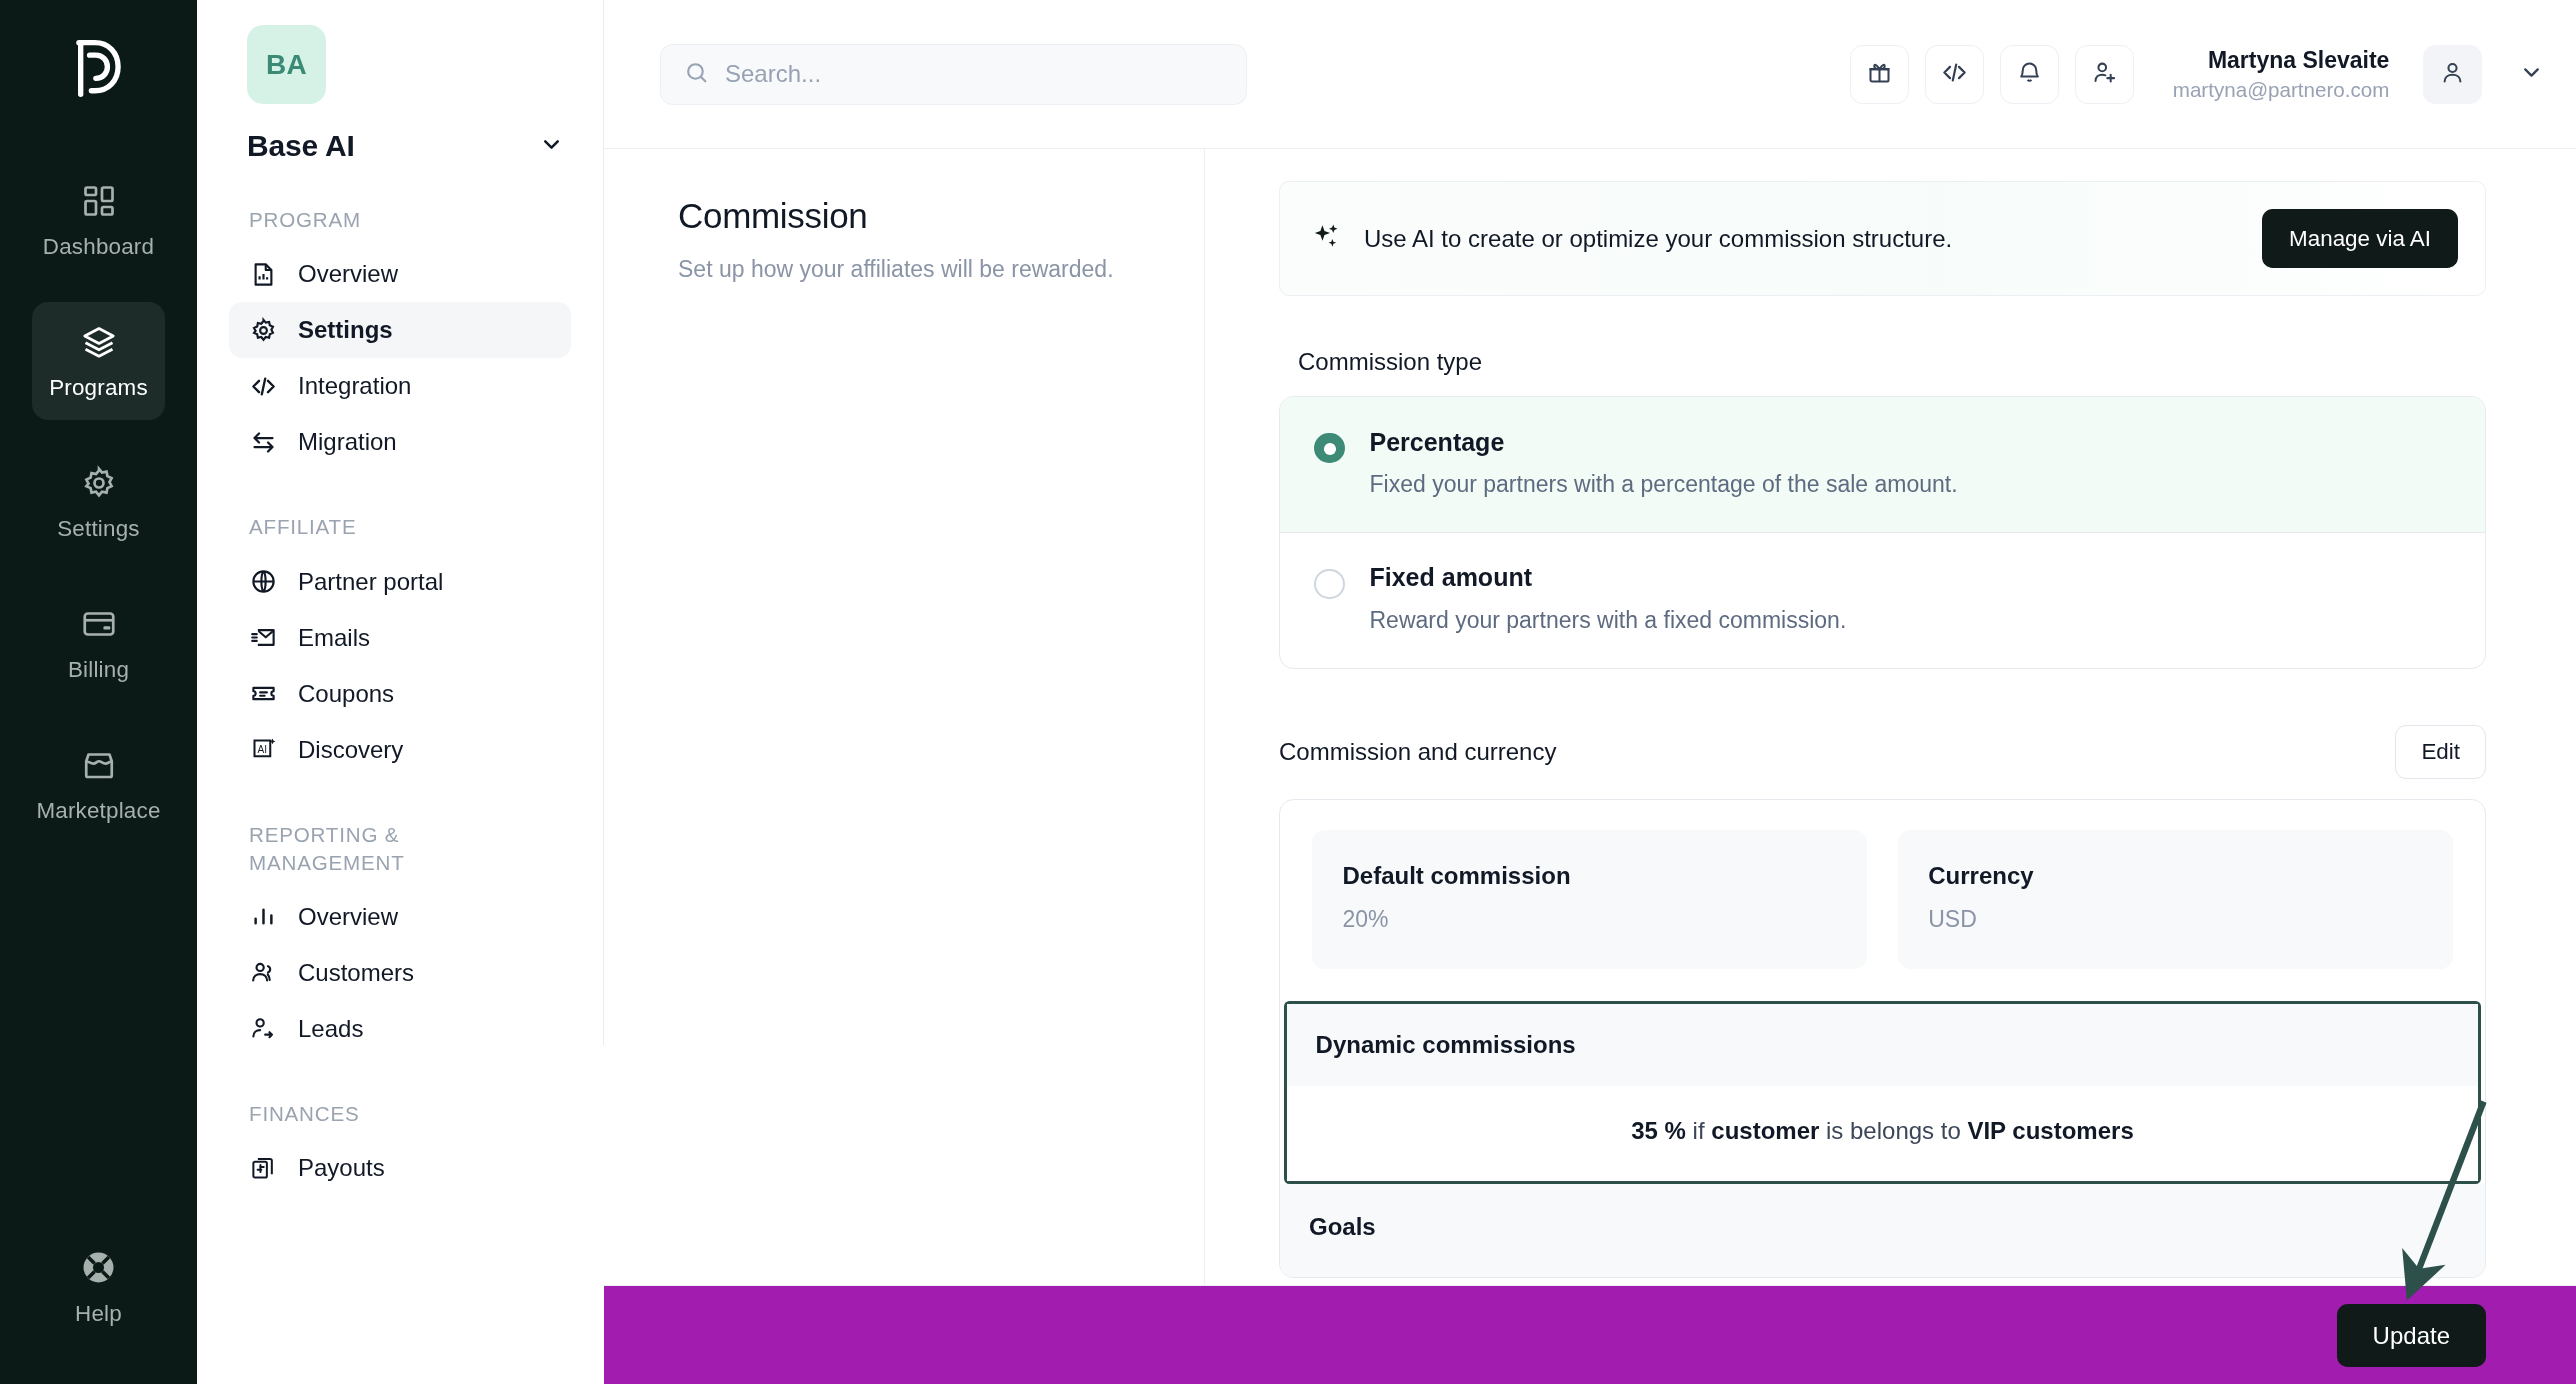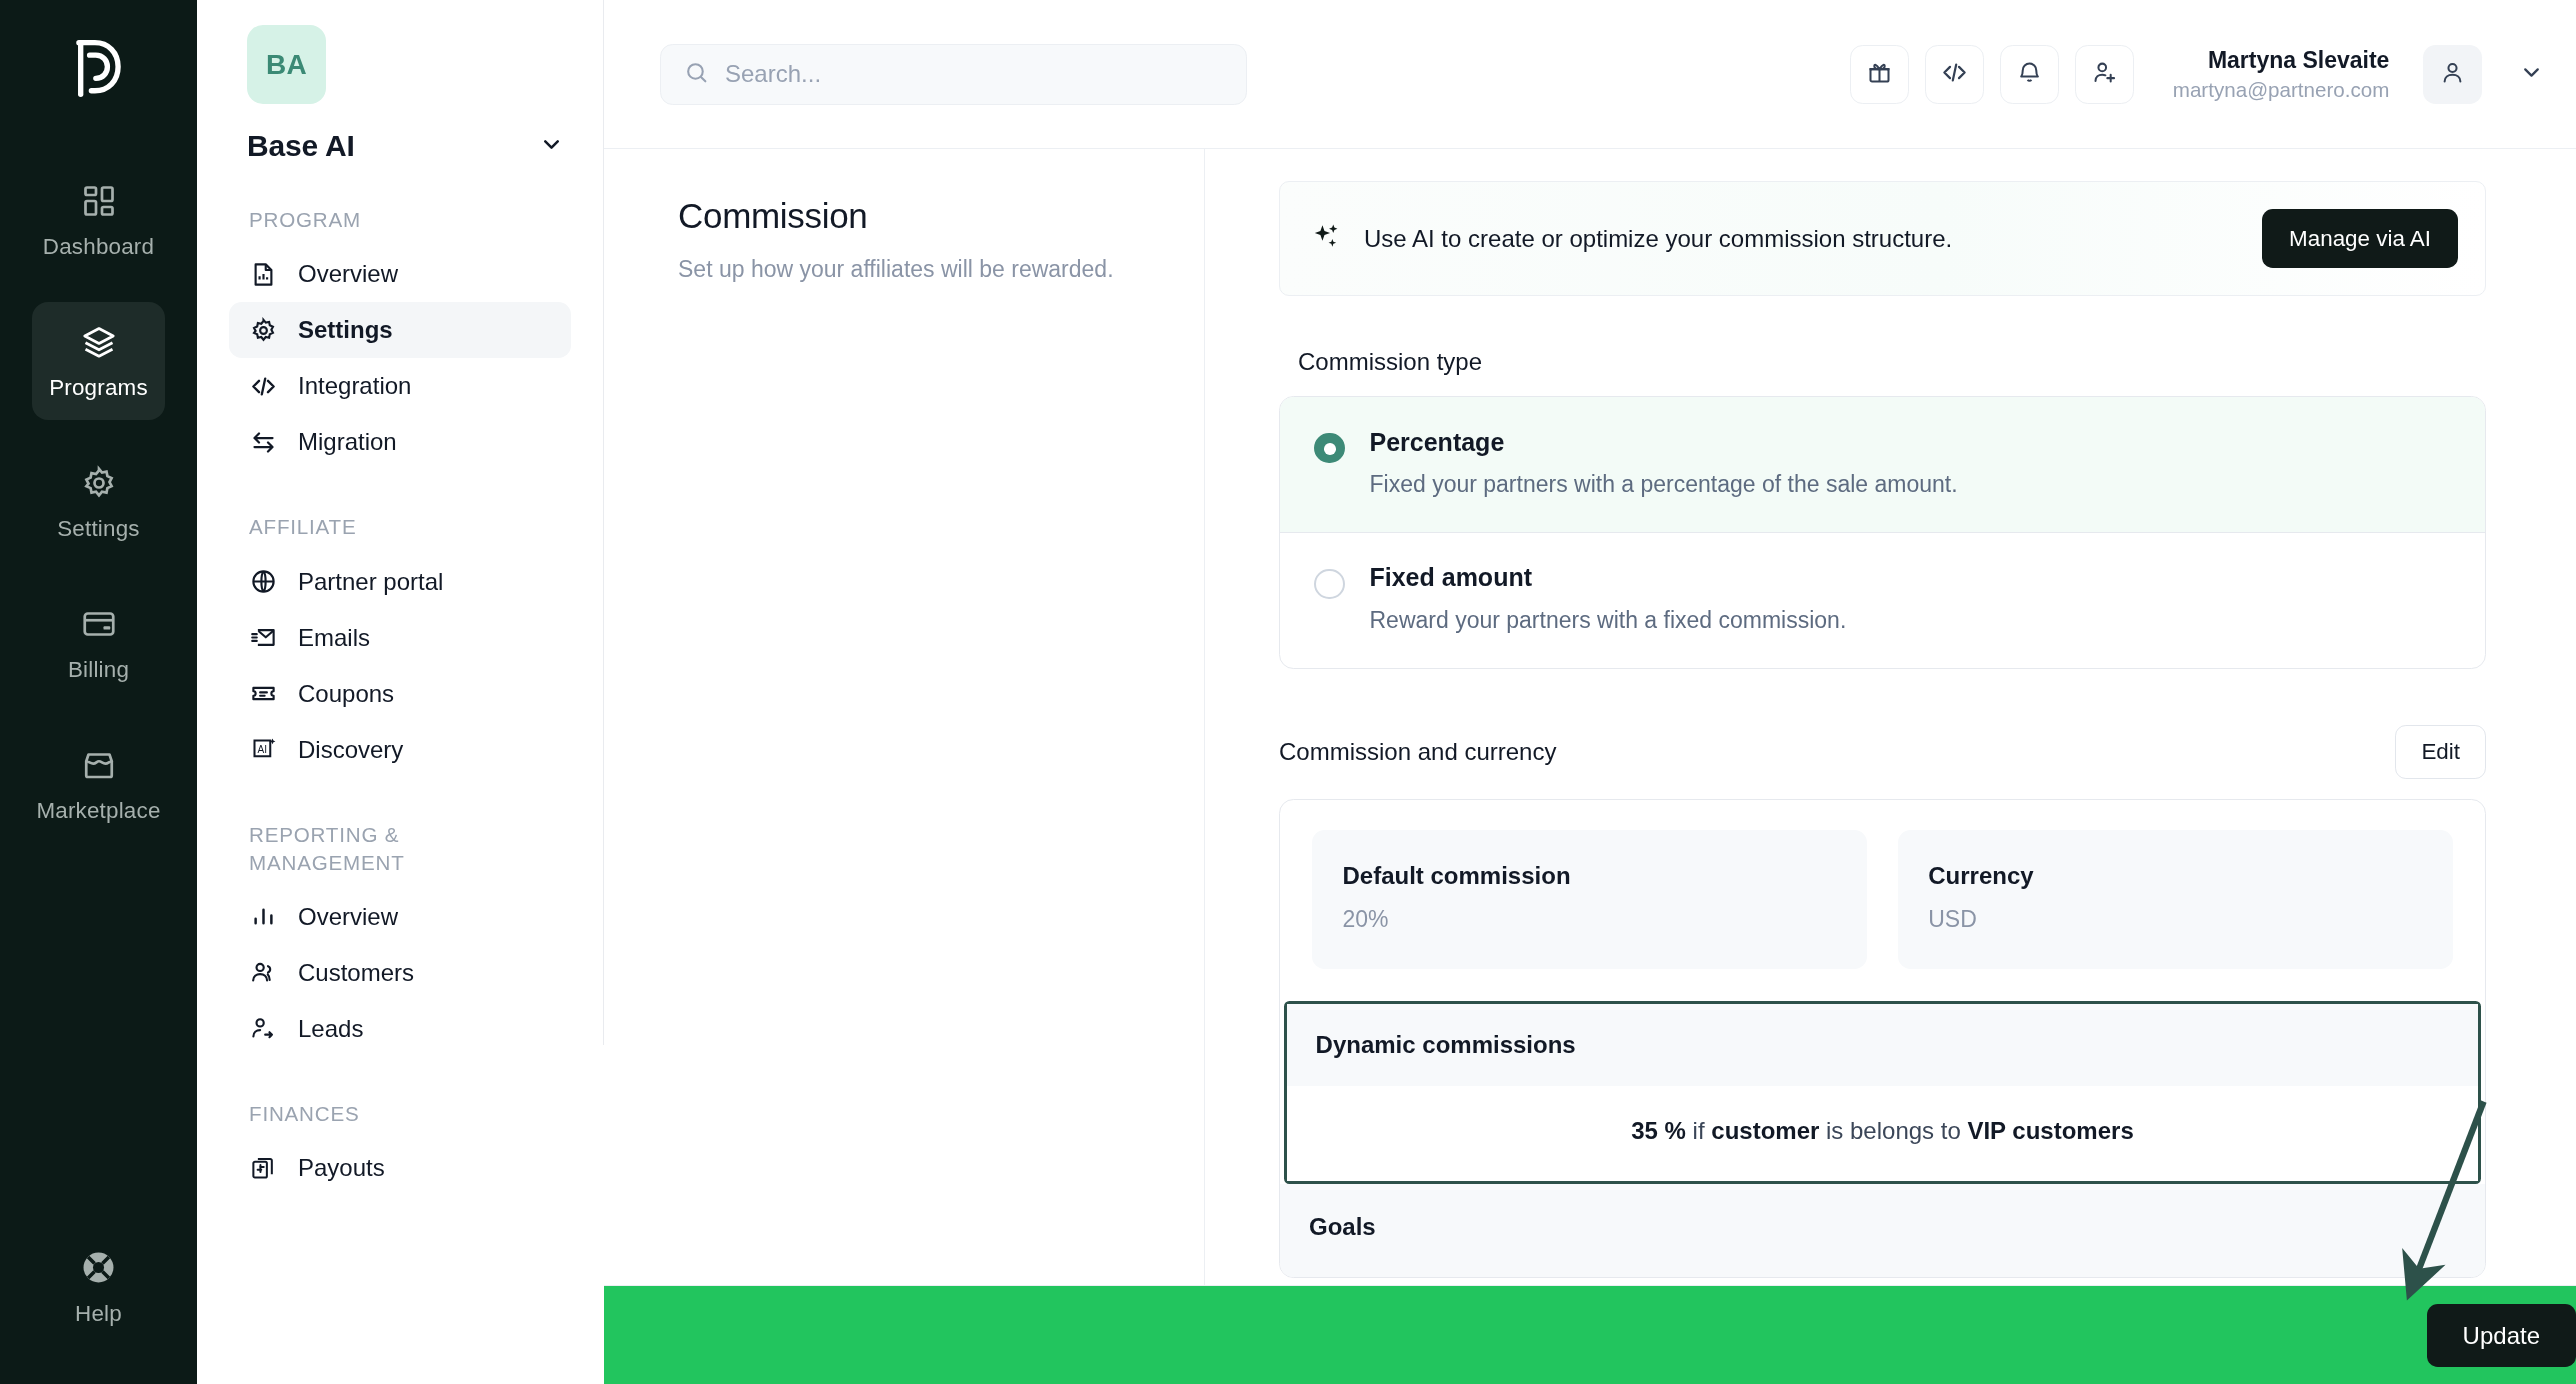--- a/index.html
+++ b/index.html
@@ -155,22 +155,22 @@
   .dyn-wrap { border: 3.6px solid #2d514a; border-radius: 5.4px; margin: 0 3.6px; }
   .dyn-head { background:#f7f9fb; padding: 27px 29px; font-size: 24px; font-weight:700; color:#121926; }
   .dyn-body { background:#fff; padding: 30.5px 29px 36px 29px; font-size: 24px; color:#121926;text-align:center; }
   .dyn-body b { font-weight: 700; }
   .dyn-body span.light { color:#3b4658; }
   .goals-row { background:#f7f9fb; padding: 29px 29px 36px 29px; font-size: 24px; font-weight:700; color:#121926; }
 
   
   .bottombar {
     position:absolute; left:0; right:0; bottom:0; height:100px;
-    background:#22c55e; border-top: 1.8px solid #eceff3;
-    display:flex; align-items:center; justify-content:flex-end; 
+    background:#a21caf; border-top: 1.8px solid #eceff3;
+    display:flex; align-items:center; justify-content:flex-end; padding-right: 90px;
   }
   .btn-update {
     background:#101a18; color:#fff; border:none; border-radius:10.8px;
     height: 63px; padding: 0 36px; font-size: 24px; font-family:inherit; cursor:pointer;
   }
 
   .arrow-overlay { position:absolute; left:0; top:0; width:2576px; height:1385px; pointer-events:none; }
 </style>
 </head>
 <body>

